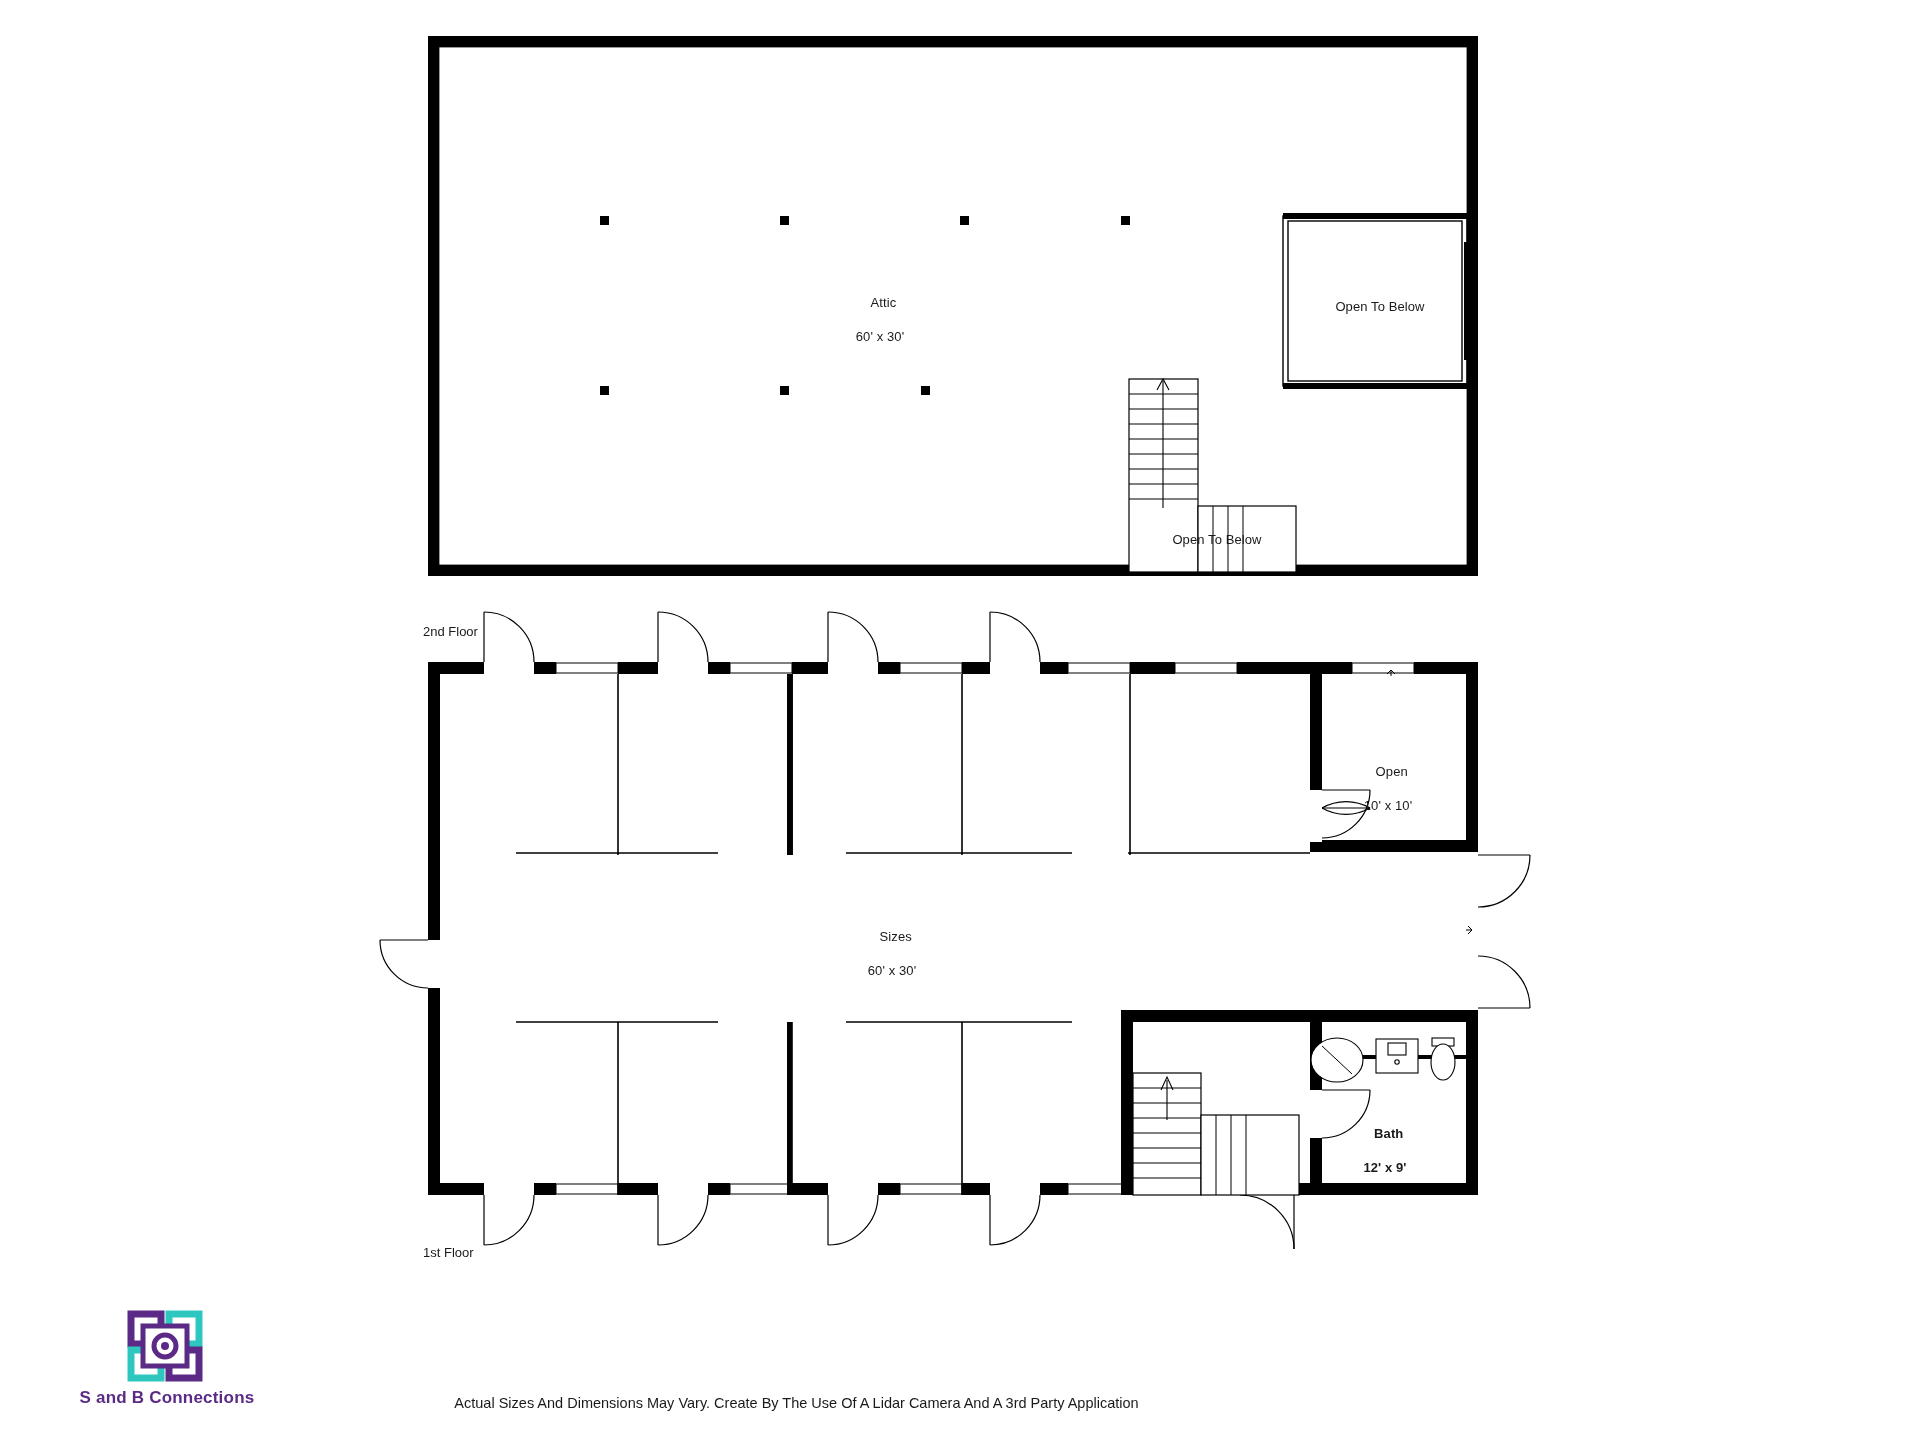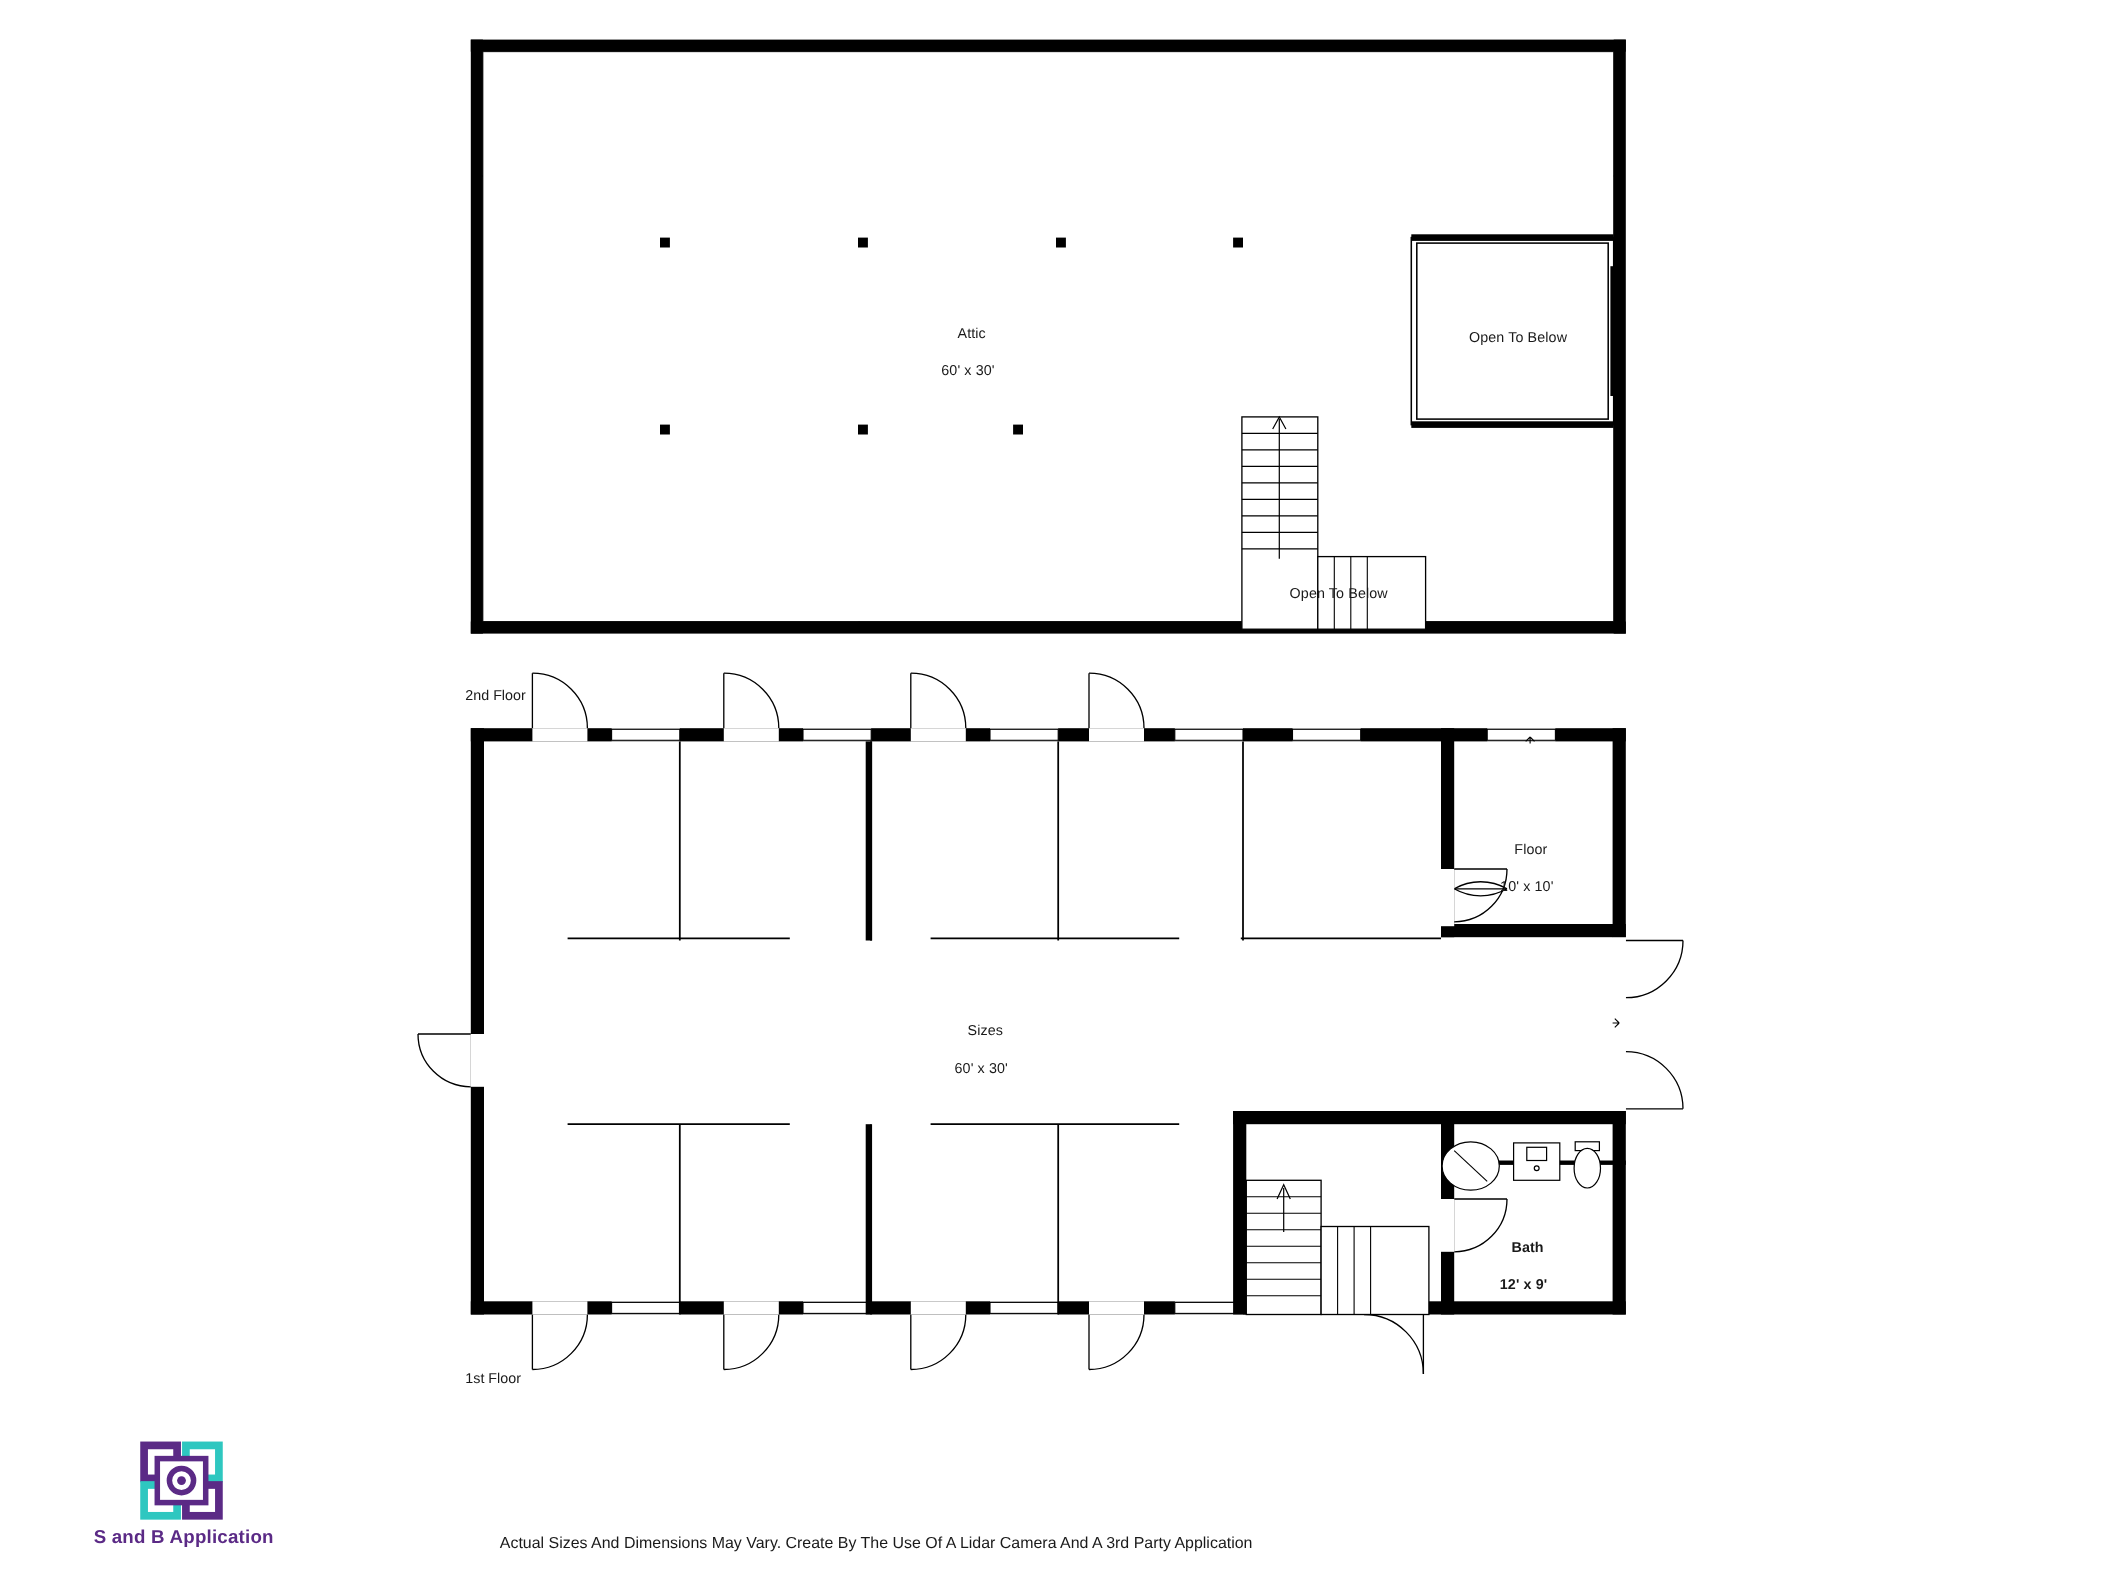--- a/index.html
+++ b/index.html
@@ -367,21 +367,21 @@
 <div class="label" style="left:1137px; top:531px; width:160px;">Open To Below</div>
 
 <div class="floor-tag" style="left:423px; top:624px;">2nd Floor</div>
 
 <div class="label" style="left:822px; top:911px; width:140px;">
   <span>Sizes</span>
   <span class="dim">60' x 30'</span>
 </div>
 
 <div class="label" style="left:1318px; top:746px; width:140px;">
-  <span>Floor</span>
+  <span>Open</span>
   <span class="dim">10' x 10'</span>
 </div>
 
 <div class="label" style="left:1315px; top:1108px; width:140px;font-weight:bold;">
   <span>Bath</span>
   <span class="dim">12' x 9'</span>
 </div>
 
 <div class="floor-tag" style="left:423px; top:1245px;">1st Floor</div>
 
@@ -389,16 +389,16 @@
   <svg class="brand-mark" viewBox="0 0 76 72">
     <rect x="4" y="4" width="30" height="30" fill="none" stroke="#5b2a86" stroke-width="7"></rect>
     <rect x="42" y="4" width="30" height="30" fill="none" stroke="#2ec7c0" stroke-width="7"></rect>
     <rect x="4" y="40" width="30" height="28" fill="none" stroke="#2ec7c0" stroke-width="7"></rect>
     <rect x="42" y="40" width="30" height="28" fill="none" stroke="#5b2a86" stroke-width="7"></rect>
     <rect x="16" y="16" width="44" height="40" fill="#ffffff"></rect>
     <rect x="16" y="16" width="44" height="40" fill="none" stroke="#5b2a86" stroke-width="5"></rect>
     <circle cx="38" cy="36" r="11" fill="none" stroke="#5b2a86" stroke-width="5"></circle>
     <circle cx="38" cy="36" r="4" fill="#5b2a86"></circle>
   </svg>
-  <div class="brand-name">S and B Application</div>
+  <div class="brand-name">S and B Connections</div>
 </div>
 
 <div class="footnote">Actual Sizes And Dimensions May Vary. Create By The Use Of A Lidar Camera And A 3rd Party Application</div>
 
 </body></html>

